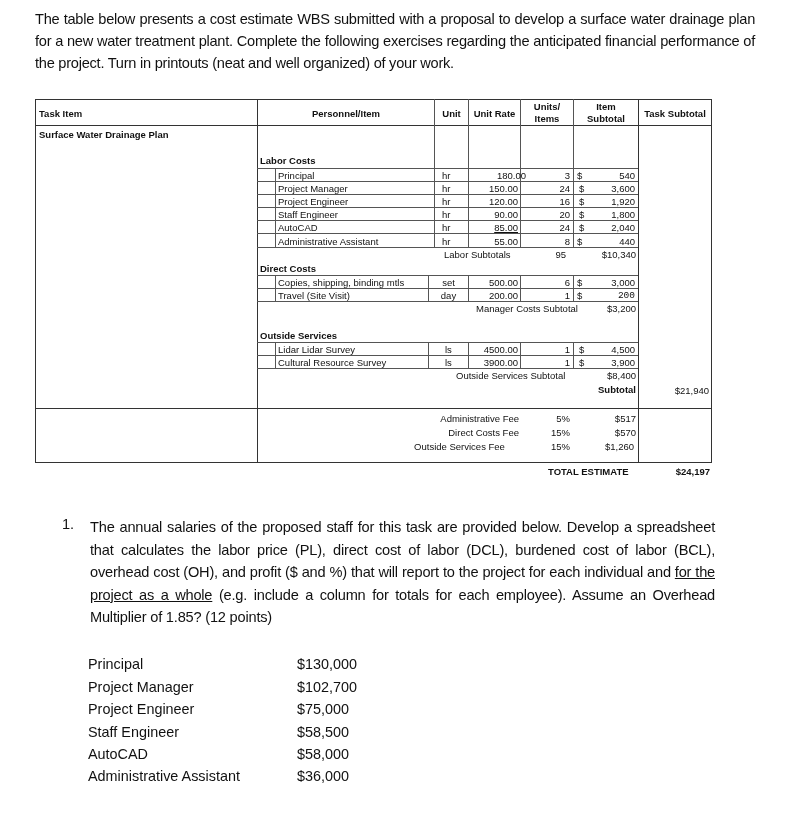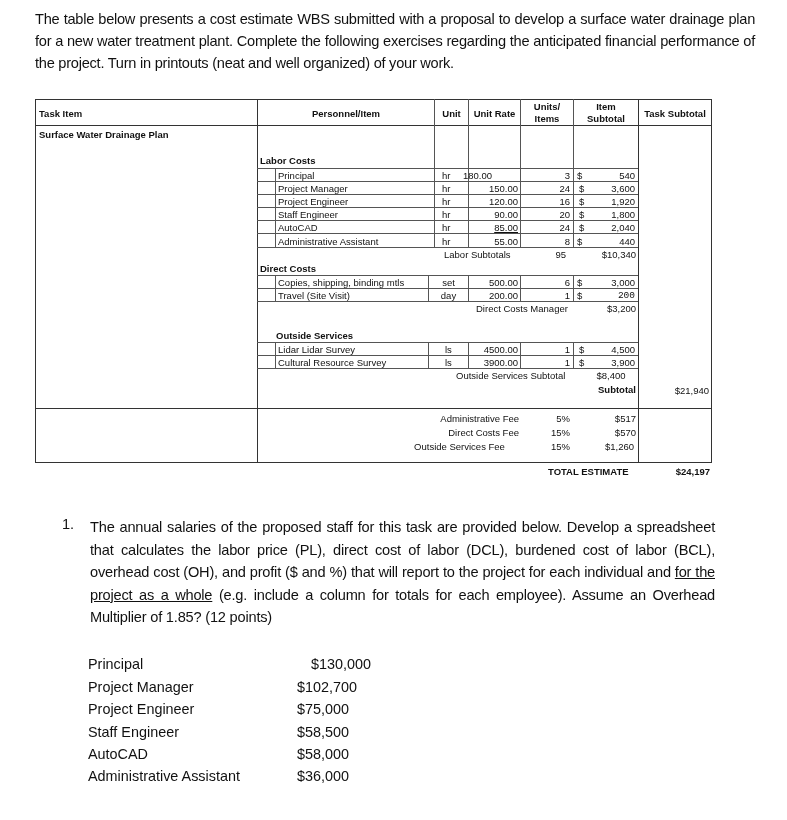--- a/index.html
+++ b/index.html
@@ -69,21 +69,21 @@
   <div class="line thin" style="left:257px;top:181px;width:381px;height:1px;"></div>
   <div class="line thin" style="left:257px;top:194px;width:381px;height:1px;"></div>
   <div class="line thin" style="left:257px;top:207px;width:381px;height:1px;"></div>
   <div class="line thin" style="left:257px;top:220px;width:381px;height:1px;"></div>
   <div class="line thin" style="left:257px;top:233px;width:381px;height:1px;"></div>
   <div class="line thin" style="left:257px;top:247px;width:381px;height:1px;"></div>
 
   <div>
     <div class="abs" style="left:278px;top:170px;">Principal</div>
     <div class="abs" style="left:442px;top:170px;">hr</div>
-    <div class="abs r" style="left:444px;top:170px;width:48px;">180.00</div>
+    <div class="abs r" style="left:478px;top:170px;width:48px;">180.00</div>
     <div class="abs r" style="left:522px;top:170px;width:48px;">3</div>
     <div class="abs" style="left:577px;top:170px;">$</div>
     <div class="abs r" style="left:586px;top:170px;width:49px;">540</div>
   </div>
   <div>
     <div class="abs" style="left:278px;top:183px;">Project Manager</div>
     <div class="abs" style="left:442px;top:183px;">hr</div>
     <div class="abs r" style="left:470px;top:183px;width:48px;">150.00</div>
     <div class="abs r" style="left:522px;top:183px;width:48px;">24</div>
     <div class="abs" style="left:579px;top:183px;">$</div>
@@ -143,24 +143,24 @@
     <div class="abs r" style="left:586px;top:277px;width:49px;">3,000</div>
   </div>
   <div>
     <div class="abs" style="left:278px;top:290px;">Travel (Site Visit)</div>
     <div class="abs c" style="left:429px;top:290px;width:39px;">day</div>
     <div class="abs r" style="left:470px;top:290px;width:48px;">200.00</div>
     <div class="abs r" style="left:522px;top:290px;width:48px;">1</div>
     <div class="abs" style="left:577px;top:290px;">$</div>
     <div class="abs r" style="left:586px;top:290px;width:49px;font-family:Liberation Mono, monospace;">200</div>
   </div>
-  <div class="abs" style="left:476px;top:303px;">Direct Costs Manager</div>
+  <div class="abs" style="left:476px;top:303px;">Manager Costs Subtotal</div>
   <div class="abs r" style="left:586px;top:303px;width:50px;">$3,200</div>
 
-  <div class="abs b" style="left:260px;top:330px;margin-left:16px;">Outside Services</div>
+  <div class="abs b" style="left:260px;top:330px;">Outside Services</div>
   <div class="line thin" style="left:257px;top:342px;width:381px;height:1px;"></div>
   <div class="line thin" style="left:257px;top:355px;width:381px;height:1px;"></div>
   <div class="line thin" style="left:257px;top:368px;width:381px;height:1px;"></div>
   <div class="line thin" style="left:275px;top:342px;width:1px;height:26px;"></div>
   <div class="line thin" style="left:428px;top:342px;width:1px;height:26px;"></div>
   <div class="line thin" style="left:468px;top:342px;width:1px;height:26px;"></div>
   <div class="line thin" style="left:520px;top:342px;width:1px;height:26px;"></div>
   <div class="line thin" style="left:573px;top:342px;width:1px;height:26px;"></div>
   <div>
     <div class="abs" style="left:278px;top:344px;">Lidar Lidar Survey</div>
@@ -172,21 +172,21 @@
   </div>
   <div>
     <div class="abs" style="left:278px;top:357px;">Cultural Resource Survey</div>
     <div class="abs" style="left:445px;top:357px;">ls</div>
     <div class="abs r" style="left:470px;top:357px;width:48px;">3900.00</div>
     <div class="abs r" style="left:522px;top:357px;width:48px;">1</div>
     <div class="abs" style="left:579px;top:357px;">$</div>
     <div class="abs r" style="left:586px;top:357px;width:49px;">3,900</div>
   </div>
   <div class="abs" style="left:456px;top:370px;text-align:right;">Outside Services Subtotal</div>
-  <div class="abs r" style="left:586px;top:370px;width:50px;text-align:center;">$8,400</div>
+  <div class="abs r" style="left:586px;top:370px;width:50px;">$8,400</div>
   <div class="abs b r" style="left:560px;top:384px;width:76px;">Subtotal</div>
   <div class="abs r" style="left:640px;top:385px;width:69px;">$21,940</div>
 
   <div>
     <div class="abs r" style="left:400px;top:413px;width:119px;">Administrative Fee</div>
     <div class="abs r" style="left:530px;top:413px;width:40px;">5%</div>
     <div class="abs r" style="left:586px;top:413px;width:50px;">$517</div>
   </div>
   <div>
     <div class="abs r" style="left:400px;top:427px;width:119px;">Direct Costs Fee</div>
@@ -202,21 +202,21 @@
   <div class="abs b" style="left:548px;top:466px;">TOTAL ESTIMATE</div>
   <div class="abs b r" style="left:640px;top:466px;width:70px;">$24,197</div>
 </div>
 
 <div class="qnum">1.</div>
 <div class="q"><span>The annual salaries of the proposed staff for this task are provided below.  Develop a spreadsheet that calculates the labor price (PL), direct cost of labor (DCL), burdened cost of labor (BCL), overhead cost (OH), and profit ($ and %) that will report to the project for each individual and </span><span class="u">for the project as a whole</span><span> (e.g. include a column for totals for each employee).  Assume an Overhead Multiplier of 1.85?  (12 points)</span></div>
 
 <div>
   <div>
     <div class="sal" style="left:88px;top:653px;">Principal</div>
-    <div class="sal" style="left:297px;top:653px;margin-left:14px;">$130,000</div>
+    <div class="sal" style="left:297px;top:653px;">$130,000</div>
   </div>
   <div>
     <div class="sal" style="left:88px;top:676px;">Project Manager</div>
     <div class="sal" style="left:297px;top:676px;">$102,700</div>
   </div>
   <div>
     <div class="sal" style="left:88px;top:698px;">Project Engineer</div>
     <div class="sal" style="left:297px;top:698px;">$75,000</div>
   </div>
   <div>

